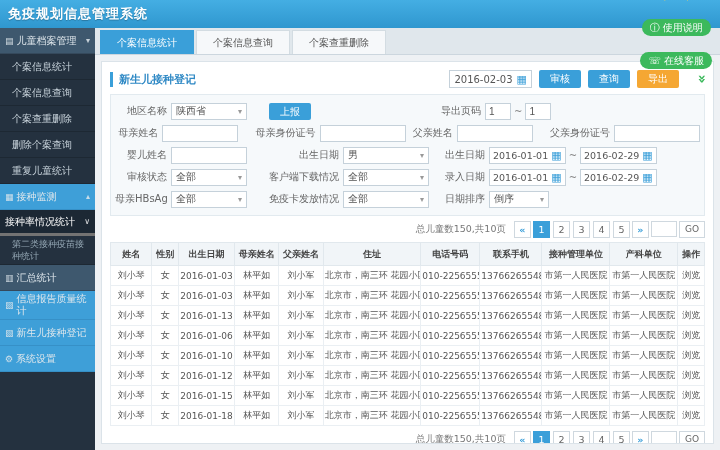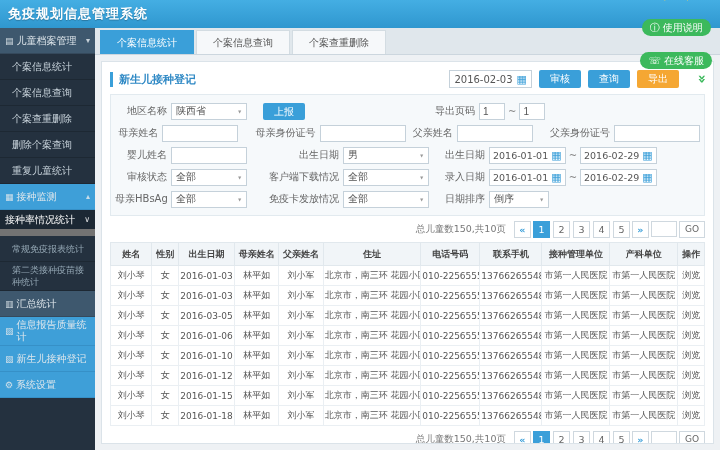--- a/index.html
+++ b/index.html
@@ -12,21 +12,21 @@
 .logout{color:#ffd24d;font-size:10px;cursor:pointer;}
 .pill{display:flex;align-items:center;gap:3px;background:#3cb95c;color:#fff;font-size:10px;height:17px;padding:0 8px;border-radius:9px;cursor:pointer;}
 .pill .ic{font-size:10px;line-height:1;}
 
 .sidebar{position:absolute;top:28px;left:0;bottom:0;width:95px;background:#24313f;}
 .side-item{display:flex;align-items:center;min-height:26px;padding:2px 5px;font-size:10px;color:#dfe7ec;cursor:pointer;line-height:12px;}
 .side-item .sicon{margin-right:3px;font-size:9px;opacity:.9;flex:none;}
 .side-item .sarrow{margin-left:auto;font-size:8px;opacity:.85;flex:none;}
 .si-group{background:#3e586e;border-bottom:1px solid #35495c;}
 .si-sub{background:#24313f;border-bottom:1px solid #1d2833;padding-left:12px;color:#c8d3db;}
-.si-sub-active{background:#1c2834;border-bottom:7px solid #737373;color:#fff;}
+.si-sub-active{background:#1c2834;border-bottom:3px solid #737373;color:#fff;}
 .si-sub-dim{background:#24313f;border-bottom:1px solid #1d2833;padding-left:12px;color:#93a6b3;font-size:9px;}
 .si-blue{background:#3e9fd8;border-bottom:1px solid #3690c7;}
 
 .tabbar{position:absolute;top:28px;left:95px;right:0;height:27px;background:#e0e7ec;border-bottom:1px solid #ccd6de;display:flex;align-items:flex-end;padding-left:5px;gap:2px;}
 .tab{height:24px;line-height:24px;padding:0 16px;font-size:10px;background:#f6f8fa;color:#555;border:1px solid #d3dce2;border-bottom:none;cursor:pointer;}
 .tab.active{background:#3a9fd9;color:#fff;border-color:#3a9fd9;}
 
 .main{position:absolute;top:55px;left:95px;right:0;bottom:0;padding:6px;}
 .panel{background:#fff;border:1px solid #dbe3e9;height:100%;padding:5px 8px;overflow:hidden;}
 .panel-head{display:flex;align-items:center;height:24px;}
@@ -39,21 +39,21 @@
 .btn-orange{background:#f5a733;}
 .collapse{display:inline-block;color:#3cb95c;font-weight:bold;font-size:14px;transform:rotate(-90deg);cursor:pointer;margin-left:10px;line-height:1;}
 
 .formbox{background:#f6f9fb;border:1px solid #e2eaef;margin-top:3px;padding:5px 4px;}
 .frow{display:flex;align-items:center;height:22px;font-size:10px;color:#666;}
 .flbl{text-align:right;padding-right:4px;white-space:nowrap;}
 .w-l1{width:56px;} .w-f1{width:76px;} .w-l2{width:92px;} .w-f2{width:86px;} .w-l3{width:56px;}
 .fld{height:17px;border:1px solid #c5d1da;background:#fff;font-size:10px;color:#555;}
 input.fld{padding:0 3px;width:76px;outline:none;}
 input.w86{width:86px;} input.w26{width:26px;}
-.sel{display:flex;align-items:center;justify-content:space-between;padding:0 4px;cursor:pointer;font-family:Liberation Mono, monospace;}
+.sel{display:flex;align-items:center;justify-content:space-between;padding:0 4px;cursor:pointer;}
 .sel .sarr{color:#999;font-size:8px;}
 .w60{width:60px;}
 .mr4{margin-right:4px;}
 .tilde{padding:0 3px;color:#888;}
 .dbox{display:flex;align-items:center;border:1px solid #c5d1da;background:#fff;height:17px;padding:0 3px;gap:3px;}
 .dbox .dt{font-size:9.5px;color:#555;}
 .exp-group{margin-left:130px;}
 
 .pagebar{display:flex;align-items:center;justify-content:flex-end;gap:2px;height:22px;font-size:10px;color:#777;margin-top:2px;}
 .pg-summary{margin-right:6px;font-size:9.5px;}
@@ -112,23 +112,20 @@
   <div class="side-item si-blue">
     <span class="sicon">▦</span>
     <span>接种监测</span>
     <span class="sarrow">▴</span>
   </div>
   <div class="side-item si-sub-active">
     <span>接种率情况统计</span>
     <span class="sarrow">∨</span>
   </div>
   <div class="side-item si-sub-dim">
-    <span>常规免疫报表统计</span>
-  </div>
-  <div class="side-item si-sub-dim">
     <span>第二类接种疫苗接种统计</span>
   </div>
   <div class="side-item si-group">
     <span class="sicon">▥</span>
     <span>汇总统计</span>
   </div>
   <div class="side-item si-blue">
     <span class="sicon">▨</span>
     <span>信息报告质量统计</span>
   </div>
@@ -165,21 +162,21 @@
       </div>
     </div>
 
     <div class="formbox">
       <div class="frow">
         <span class="flbl w-l1">地区名称</span>
         <span class="fld sel w-f1 mr4">
           <span>陕西省</span>
           <span class="sarr">▾</span>
         </span>
-        <span class="btn btn-blue" style="margin-left:12px;height:17px;line-height:17px;">上报</span>
+        <span class="btn btn-blue" style="margin-left:18px;height:17px;line-height:17px;">上报</span>
         <span class="flbl exp-group">导出页码</span>
         <input class="fld w26" value="1" style="">
         <span class="tilde">~</span>
         <input class="fld w26" value="1" style="">
       </div>
 
       <div class="frow">
         <span class="flbl w-l1">母亲姓名</span>
         <input class="fld mr4" style="">
         <span class="flbl w-l2">母亲身份证号</span>
@@ -321,21 +318,21 @@
           <td>010-22565555</td>
           <td>13766265548</td>
           <td>市第一人民医院</td>
           <td>市第一人民医院</td>
           <td class="browse">浏览</td>
         </tr>
 
         <tr>
           <td>刘小琴</td>
           <td>女</td>
-          <td>2016-03-05</td>
+          <td>2016-01-13</td>
           <td>林平如</td>
           <td>刘小军</td>
           <td>北京市，南三环 花园小区</td>
           <td>010-22565555</td>
           <td>13766265548</td>
           <td>市第一人民医院</td>
           <td>市第一人民医院</td>
           <td class="browse">浏览</td>
         </tr>
 

